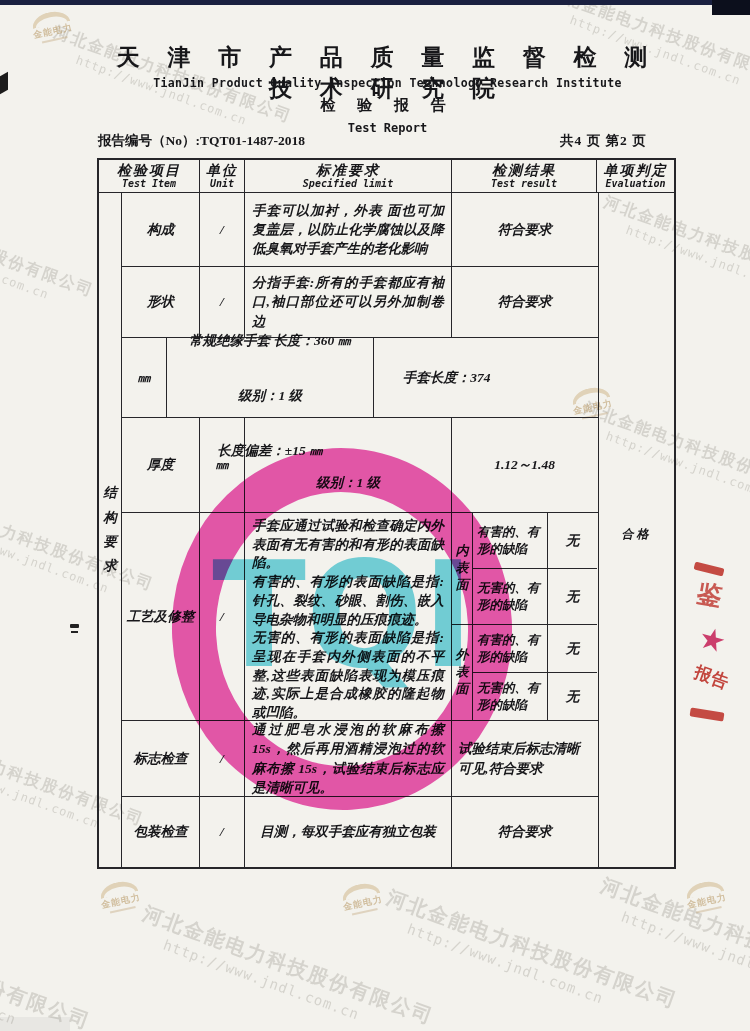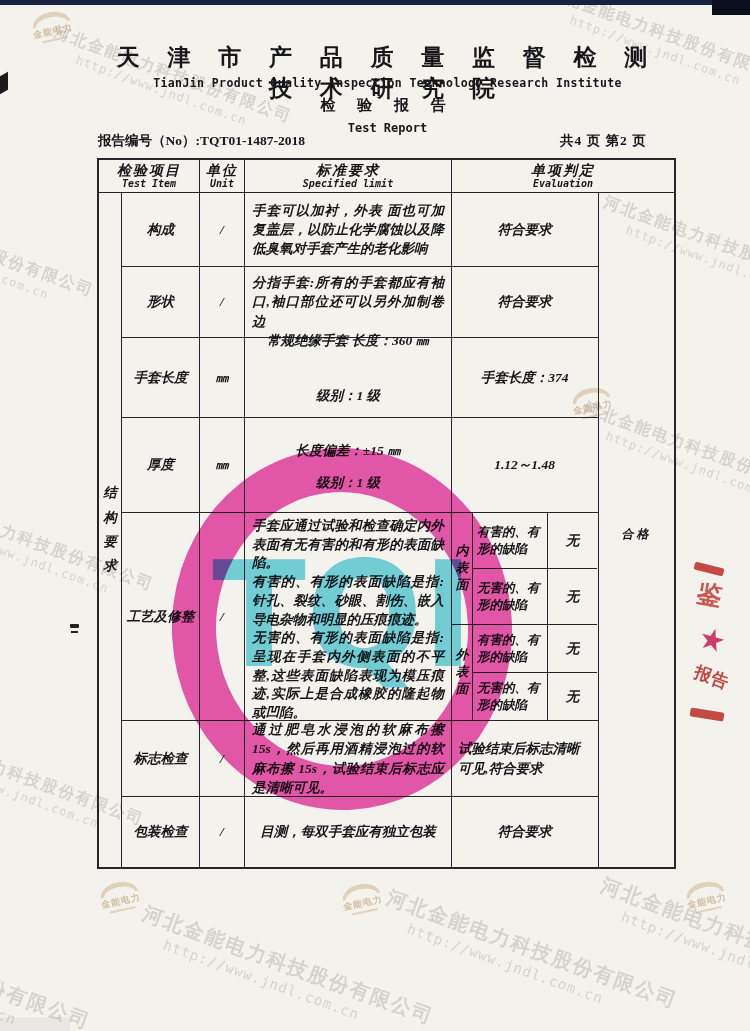--- a/index.html
+++ b/index.html
@@ -205,20 +205,24 @@
       <div class="hen mono">Test Item</div>
     </div>
     <div class="hcell hc2 br">
       <div class="hcn">单位</div>
       <div class="hen mono">Unit</div>
     </div>
     <div class="hcell hc3 br">
       <div class="hcn">标准要求</div>
       <div class="hen mono">Specified limit</div>
     </div>
+    <div class="hcell hc4 br">
+      <div class="hcn">检测结果</div>
+      <div class="hen mono">Test result</div>
+    </div>
     <div class="hcell hc5">
       <div class="hcn">单项判定</div>
       <div class="hen mono">Evaluation</div>
     </div>
   </div>
 
   <div class="tbody">
     <div class="gcol br">
       <div class="vtext">结构要求</div>
     </div>
@@ -237,21 +241,20 @@
       <div class="trow r2 bb">
         <div class="cell c-item br">形状</div>
         <div class="cell c-unit br">/</div>
         <div class="cell c-spec br">
             <div class="inner">分指手套:所有的手套都应有袖口,袖口部位还可以另外加制卷边</div>
           </div>
         <div class="cell c-res">符合要求</div>
       </div>
 
       <div class="trow r3 bb">
-        <div class="cell c-item br">手套长度</div>
         <div class="cell c-unit br">㎜</div>
         <div class="cell c-spec br">
           <div class="inner center">
             <div class="cline">常规绝缘手套 长度：360 ㎜</div>
             <div class="cline">级别：1 级</div>
             <div class="cline">长度偏差：±15 ㎜</div>
           </div>
         </div>
         <div class="cell c-res">手套长度：374</div>
       </div>

